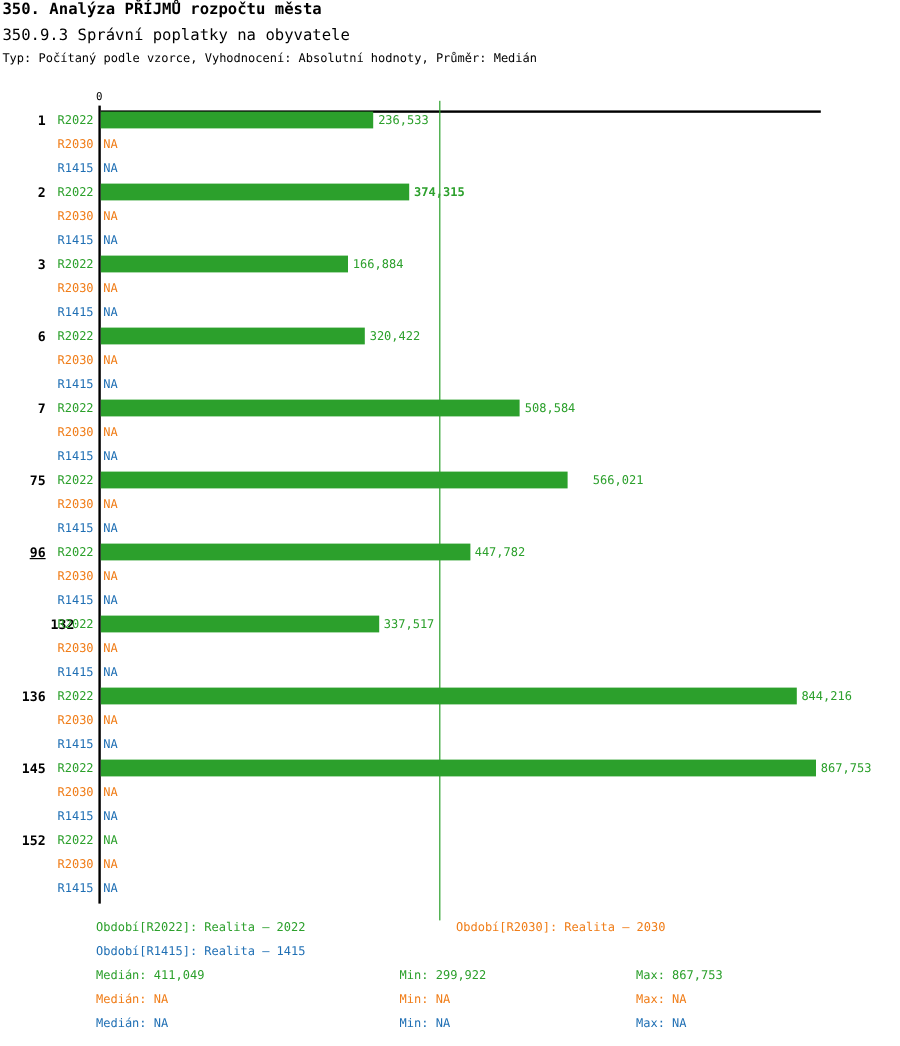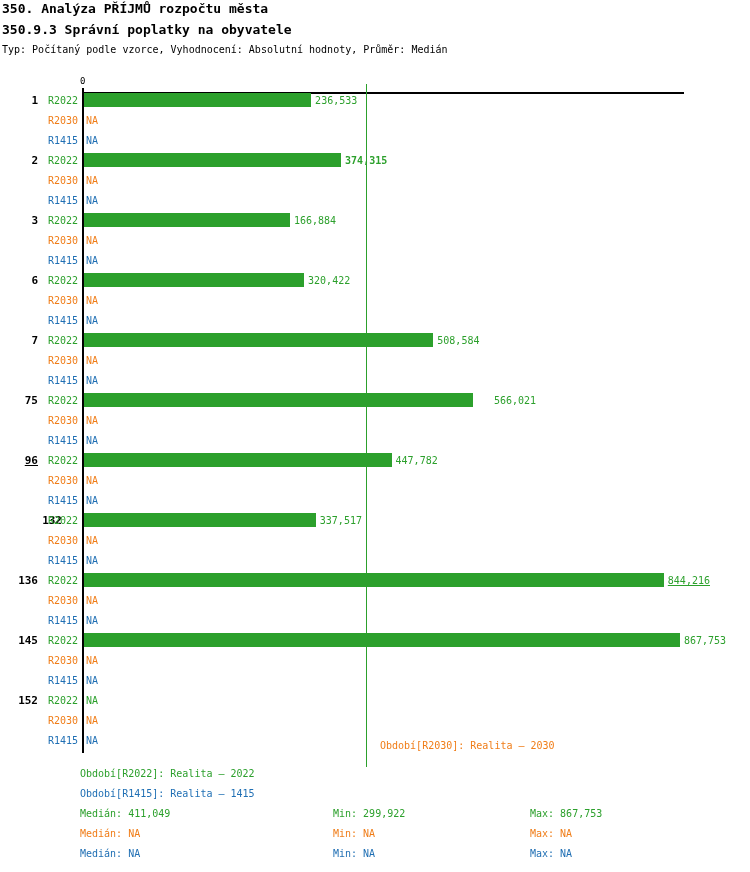--- a/index.html
+++ b/index.html
@@ -24,21 +24,21 @@
     font-size: 13px;
     font-weight: bold;
     white-space: nowrap;
     letter-spacing: 0px;
   }
   .title-sub {
     position: absolute;
     left: 2px;
     top: 22px;
     font-size: 13px;
-    font-weight: bold;
+    font-weight: normal;
     white-space: nowrap;
   }
   .title-meta {
     position: absolute;
     left: 2px;
     top: 44px;
     font-size: 10px;
     font-weight: normal;
     white-space: nowrap;
   }
@@ -181,42 +181,42 @@
     <div class="series-label" style="left: 40px; width: 38px; top: 515px; color: rgb(44, 160, 44);">R2022</div>
     <div class="bar" style="left: 84px; top: 513px; width: 231.817px; background: rgb(44, 160, 44);"></div>
     <div class="bar-value" style="left: 319.817px; top: 515px; color: rgb(44, 160, 44);">337,517</div>
     <div class="series-label" style="left: 40px; width: 38px; top: 535px; color: rgb(240, 125, 24);">R2030</div>
     <div class="na-label" style="left: 86px; top: 535px; color: rgb(240, 125, 24);">NA</div>
     <div class="series-label" style="left: 40px; width: 38px; top: 555px; color: rgb(31, 111, 180);">R1415</div>
     <div class="na-label" style="left: 86px; top: 555px; color: rgb(31, 111, 180);">NA</div>
     <div class="group-label" style="left: 0px; width: 38px; top: 574px;">136</div>
     <div class="series-label" style="left: 40px; width: 38px; top: 575px; color: rgb(44, 160, 44);">R2022</div>
     <div class="bar" style="left: 84px; top: 573px; width: 579.834px; background: rgb(44, 160, 44);"></div>
-    <div class="bar-value" style="left: 667.834px; top: 575px; color: rgb(44, 160, 44); text-decoration: underline;">844,216</div>
+    <div class="bar-value" style="left: 667.834px; top: 575px; color: rgb(44, 160, 44);">844,216</div>
     <div class="series-label" style="left: 40px; width: 38px; top: 595px; color: rgb(240, 125, 24);">R2030</div>
     <div class="na-label" style="left: 86px; top: 595px; color: rgb(240, 125, 24);">NA</div>
     <div class="series-label" style="left: 40px; width: 38px; top: 615px; color: rgb(31, 111, 180);">R1415</div>
     <div class="na-label" style="left: 86px; top: 615px; color: rgb(31, 111, 180);">NA</div>
     <div class="group-label" style="left: 0px; width: 38px; top: 634px;">145</div>
     <div class="series-label" style="left: 40px; width: 38px; top: 635px; color: rgb(44, 160, 44);">R2022</div>
     <div class="bar" style="left: 84px; top: 633px; width: 596px; background: rgb(44, 160, 44);"></div>
     <div class="bar-value" style="left: 684px; top: 635px; color: rgb(44, 160, 44);">867,753</div>
     <div class="series-label" style="left: 40px; width: 38px; top: 655px; color: rgb(240, 125, 24);">R2030</div>
     <div class="na-label" style="left: 86px; top: 655px; color: rgb(240, 125, 24);">NA</div>
     <div class="series-label" style="left: 40px; width: 38px; top: 675px; color: rgb(31, 111, 180);">R1415</div>
     <div class="na-label" style="left: 86px; top: 675px; color: rgb(31, 111, 180);">NA</div>
     <div class="group-label" style="left: 0px; width: 38px; top: 694px;">152</div>
     <div class="series-label" style="left: 40px; width: 38px; top: 695px; color: rgb(44, 160, 44);">R2022</div>
     <div class="na-label" style="left: 86px; top: 695px; color: rgb(44, 160, 44);">NA</div>
     <div class="series-label" style="left: 40px; width: 38px; top: 715px; color: rgb(240, 125, 24);">R2030</div>
     <div class="na-label" style="left: 86px; top: 715px; color: rgb(240, 125, 24);">NA</div>
     <div class="series-label" style="left: 40px; width: 38px; top: 735px; color: rgb(31, 111, 180);">R1415</div>
     <div class="na-label" style="left: 86px; top: 735px; color: rgb(31, 111, 180);">NA</div>
     <div class="legend-item" style="left: 80px; top: 768px; color: rgb(44, 160, 44);">Období[R2022]: Realita – 2022</div>
-    <div class="legend-item" style="left: 380px; top: 740px; color: rgb(240, 125, 24);">Období[R2030]: Realita – 2030</div>
+    <div class="legend-item" style="left: 380px; top: 768px; color: rgb(240, 125, 24);">Období[R2030]: Realita – 2030</div>
     <div class="legend-item" style="left: 80px; top: 788px; color: rgb(31, 111, 180);">Období[R1415]: Realita – 1415</div>
     <div class="legend-item" style="left: 80px; top: 808px; color: rgb(44, 160, 44);">Medián: 411,049</div>
     <div class="legend-item" style="left: 333px; top: 808px; color: rgb(44, 160, 44);">Min: 299,922</div>
     <div class="legend-item" style="left: 530px; top: 808px; color: rgb(44, 160, 44);">Max: 867,753</div>
     <div class="legend-item" style="left: 80px; top: 828px; color: rgb(240, 125, 24);">Medián: NA</div>
     <div class="legend-item" style="left: 333px; top: 828px; color: rgb(240, 125, 24);">Min: NA</div>
     <div class="legend-item" style="left: 530px; top: 828px; color: rgb(240, 125, 24);">Max: NA</div>
     <div class="legend-item" style="left: 80px; top: 848px; color: rgb(31, 111, 180);">Medián: NA</div>
     <div class="legend-item" style="left: 333px; top: 848px; color: rgb(31, 111, 180);">Min: NA</div>
     <div class="legend-item" style="left: 530px; top: 848px; color: rgb(31, 111, 180);">Max: NA</div>

